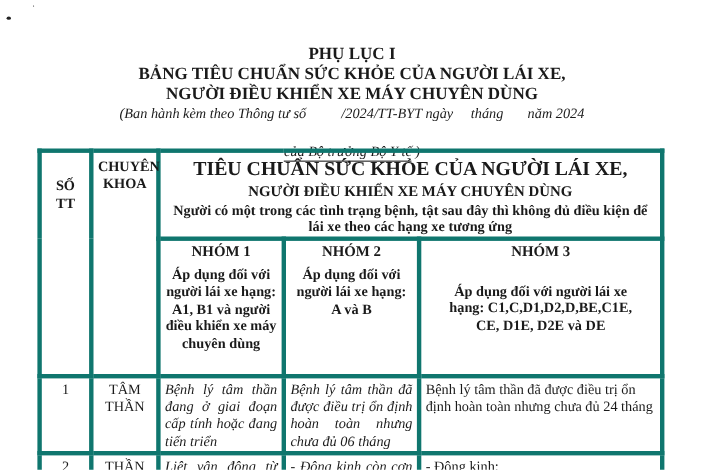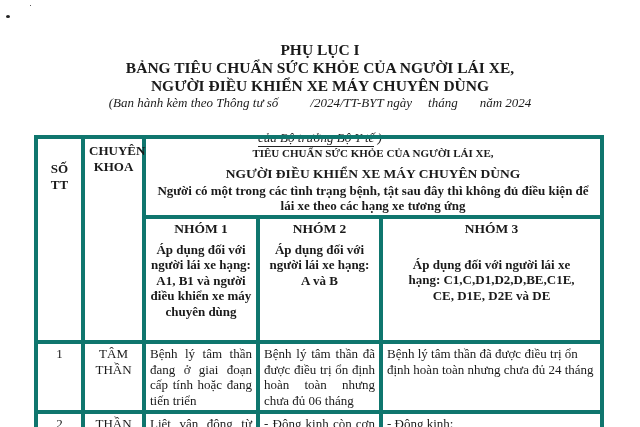--- a/index.html
+++ b/index.html
@@ -11,21 +11,21 @@
   .t2 { top:60px; font-size:15.5px; font-weight:bold; }
   .t3 { top:78px; font-size:15.5px; font-weight:bold; }
   .t4 { top:96px; font-size:13px; font-style:italic;text-align:center; }
   .t5 { top:131px; font-size:13px; font-style:italic; }
   .t5 .ul { border-bottom:1px solid #222; padding-bottom:1px; }
   .gap { display:inline-block; }
   table { position:absolute; left:34px; top:135px; border-collapse:collapse; table-layout:fixed; width:566px; }
   td { border:4px solid #0f766e; vertical-align:top; padding:2px 4px; font-size:13px; line-height:15.5px; }
   .b { font-weight:bold; }
   .c { text-align:center; }
-  .j { text-align:justify; }
+  .j { text-align:justify;font-style:italic; }
   .mid { vertical-align:middle; }
 </style>
 </head>
 <body>
 
 <div class="speck" style="left:6px;top:15px;width:4px;height:3px;"></div>
 <div class="speck" style="left:30px;top:5px;width:1px;height:1px;"></div>
 
 <div class="hdr t1">PHỤ LỤC I</div>
 <div class="hdr t2">BẢNG TIÊU CHUẨN SỨC KHỎE CỦA NGƯỜI LÁI XE,</div>
@@ -48,21 +48,21 @@
   <tbody>
       <tr style="height:73px">
     <td rowspan="2" class="b c mid" style="vertical-align:top;padding-top:22px;">
       <span>SỐ TT</span>
     </td>
     <td rowspan="2" class="b c" style="padding-top:4px;">
       <div>CHUYÊN</div>
       <div>KHOA</div>
     </td>
     <td colspan="3" class="b c" style="padding-top:5px;">
-      <div style="font-size:11px;line-height:18px;">TIÊU CHUẨN SỨC KHỎE CỦA NGƯỜI LÁI XE,</div>
+      <div style="font-size:18px;line-height:18px;">TIÊU CHUẨN SỨC KHỎE CỦA NGƯỜI LÁI XE,</div>
       <div style="font-size:13.5px;line-height:18px;margin-top:3px;">NGƯỜI ĐIỀU KHIỂN XE MÁY CHUYÊN DÙNG</div>
       <div style="line-height:15px;padding:0 2px;">Người có một trong các tình trạng bệnh, tật sau đây thì không đủ điều kiện để lái xe theo các hạng xe tương ứng</div>
     </td>
   </tr>
   <tr style="height:125px">
     <td class="b c">
       <div style="font-size:13.5px;margin-bottom:5px;">NHÓM 1</div>
       <div>Áp dụng đối với người lái xe hạng: A1, B1 và người điều khiển xe máy chuyên dùng</div>
     </td>
     <td class="b c">

